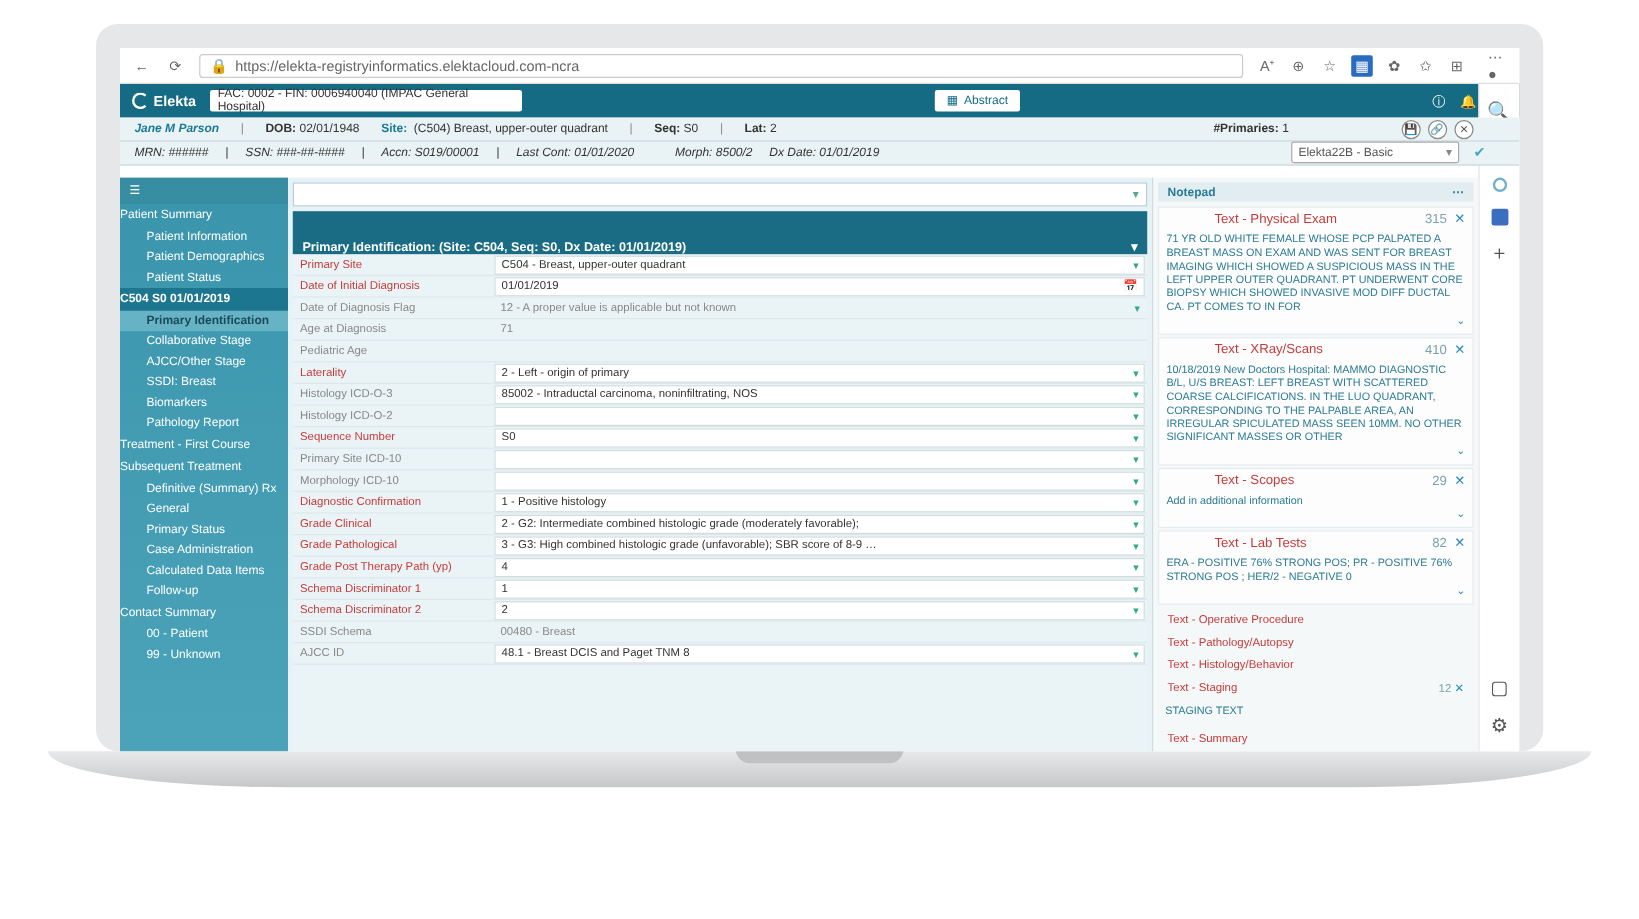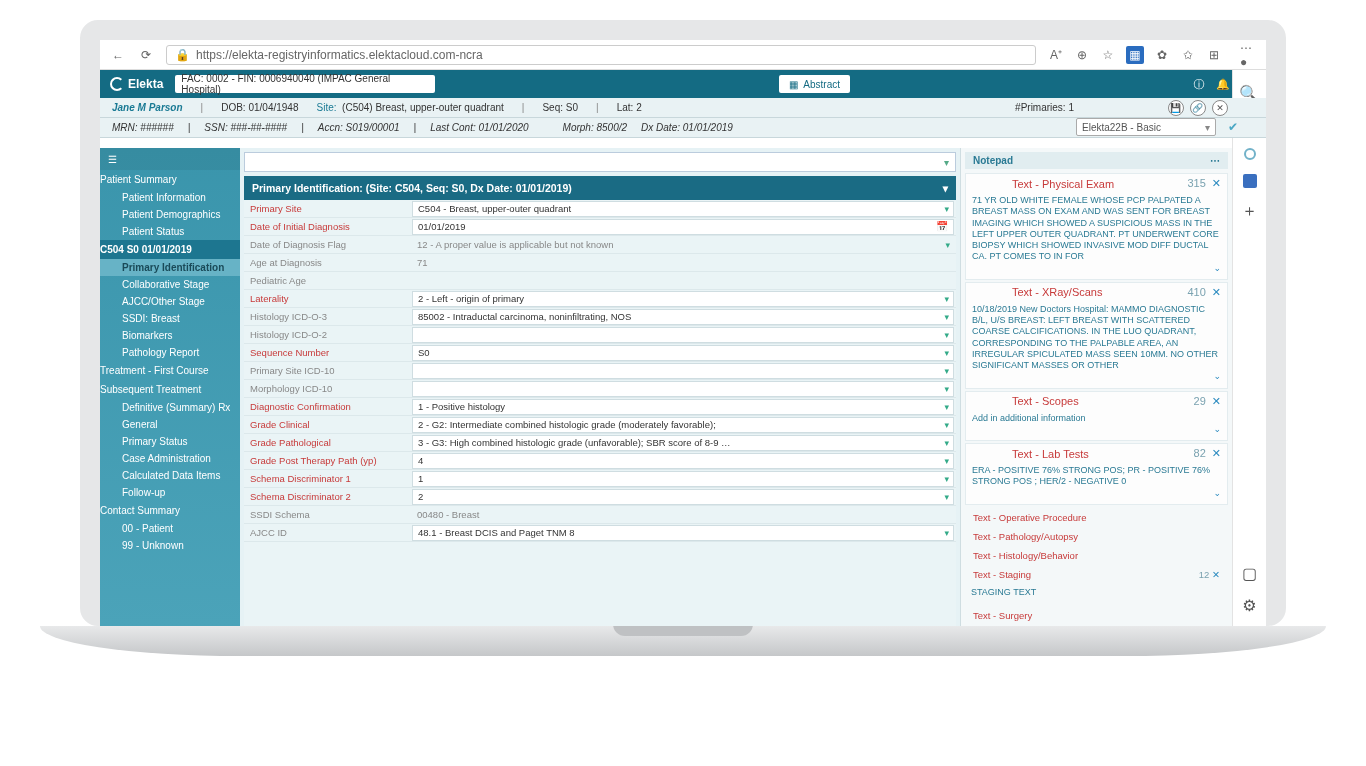--- a/index.html
+++ b/index.html
@@ -25,42 +25,42 @@
   .appbar{height:28px;background:#146b83;display:flex;align-items:center;padding:0 10px;color:#fff;gap:12px;font-size:11px;}
   .logo{font-weight:600;font-size:12px;display:flex;align-items:center;gap:4px;}
   .logo::before{content:"";width:10px;height:10px;border:2px solid #fff;border-radius:50%;border-right-color:transparent;}
   .facbox{flex:0 0 260px;height:18px;background:#fff;color:#333;border-radius:2px;padding:0 6px;display:flex;align-items:center;font-size:10px;}
   .appbar-center{flex:1;display:flex;justify-content:center;}
   .abstract-btn{height:18px;background:#fff;color:#146b83;border-radius:2px;padding:0 10px;display:flex;align-items:center;gap:5px;font-size:10px;}
   .appbar-right{display:flex;gap:12px;align-items:center;}
   
   .banner{background:#e9f2f4;border-bottom:1px solid #c8d7db;padding:4px 12px;font-size:10px;color:#333;display:flex;gap:18px;align-items:center;flex-wrap:wrap;position:relative;}
   .banner .name{color:#1a7a94;font-weight:600;font-style:italic;}
-  .banner .lbl{font-weight:400;}
+  .banner .lbl{font-weight:700;}
   .banner .sep{color:#888;}
   .banner2{background:#e9f2f4;border-bottom:1px solid #c8d7db;padding:4px 12px;font-size:10px;color:#333;display:flex;gap:14px;align-items:center;font-style:italic;}
   .selbox{position:absolute;right:50px;top:20px;width:140px;height:18px;border:1px solid #aaa;background:#fff;border-radius:2px;display:flex;align-items:center;padding:0 5px;font-size:10px;color:#555;}
   .selbox::after{content:"▾";margin-left:auto;color:#888;}
   .check{position:absolute;right:28px;top:22px;color:#4aa7c4;font-size:12px;}
   .iconrow{position:absolute;right:38px;top:2px;display:flex;gap:6px;}
   .circ{width:16px;height:16px;border:1px solid #888;border-radius:50%;display:flex;align-items:center;justify-content:center;font-size:9px;color:#555;background:#fff;}
   
   .body{display:flex;position:absolute;top:108px;left:0;right:34px;bottom:0;}
   .sidebar{width:140px;background:linear-gradient(#3a95ac,#4ba3b9);color:#fff;font-size:10px;overflow-y:auto;}
   .sidebar .hdr{height:22px;background:rgba(0,0,0,.06);display:flex;align-items:center;padding:0 8px;}
   .sidebar .sec{padding:4px 8px 4px 0;display:flex;align-items:flex-end;gap:4px;}
   .sidebar .sec.top::before{content:"▾";font-size:8px;margin-left:-10px;margin-right:2px;}
   .sidebar .sec.closed::before{content:"▸";}
   .sidebar .item{padding:3px 8px 3px 22px;cursor:pointer;}
   .sidebar .sel{background:#1d7690;font-weight:600;}
   .sidebar .sel2{background:#67b3c6;color:#1a4a58;font-weight:600;}
   
   .main{flex:1;background:#e6f2f5;display:flex;flex-direction:column;overflow:hidden;}
   .stripbar{height:20px;background:#fff;border:1px solid #bcd;margin:4px 4px 0;display:flex;align-items:center;justify-content:flex-end;padding:0 6px;color:#5a8;font-size:10px;}
-  .section-hdr{height:24px;background:#1a6b84;color:#fff;font-size:10.5px;font-weight:600;display:flex;align-items:center;padding:0 8px;margin:4px 4px 0;justify-content:space-between;}
+  .section-hdr{height:36px;background:#1a6b84;color:#fff;font-size:10.5px;font-weight:600;display:flex;align-items:flex-end;padding:0 8px;margin:4px 4px 0;justify-content:space-between;}
   .fields{margin:0 4px;background:#eaf4f6;overflow-y:auto;flex:1;}
   .row{display:flex;align-items:center;height:18px;border-bottom:1px solid #dce8eb;}
   .row .flabel{width:168px;padding-left:6px;font-size:9.5px;color:#c73a3a;}
   .row .flabel.gray{color:#888;}
   .row .fval{flex:1;height:16px;background:#fff;border:1px solid #cfdde1;font-size:9.5px;color:#333;padding:0 5px;display:flex;align-items:center;position:relative;margin-right:2px;}
   .row .fval.ro{background:transparent;border:none;color:#888;}
   .row .fval .dd{position:absolute;right:4px;color:#3a8;font-size:9px;}
   .row .fval .cal{position:absolute;right:4px;color:#888;font-size:10px;}
   
   .notepad{width:272px;background:#f4f8f9;border-left:1px solid #cfdde1;display:flex;flex-direction:column;font-size:10px;overflow-y:auto;}
@@ -126,21 +126,21 @@
       <span>ⓘ</span>
       <span>🔔</span>
       <span>🎧</span>
     </div>
   </div>
 
   <div style="position:relative;">
     <div class="banner">
       <span class="name">Jane M Parson</span>
       <span class="sep">|</span>
-      <span><span class="lbl">DOB:</span> <span>01/04/1948</span></span>
+      <span><span class="lbl">DOB:</span> <span>02/01/1948</span></span>
       <span><span class="lbl" style="color:#1a7a94">Site:</span> &nbsp;<span>(C504) Breast, upper-outer quadrant</span></span>
       <span class="sep">|</span>
       <span><span class="lbl">Seq:</span> <span>S0</span></span>
       <span class="sep">|</span>
       <span><span class="lbl">Lat:</span> <span>2</span></span>
       <span style="margin-left:auto;margin-right:180px;"><span class="lbl">#Primaries:</span> <span>1</span></span>
       <div class="iconrow">
         <span class="circ">💾</span>
         <span class="circ" style="color:#2a8abf;">🔗</span>
         <span class="circ">✕</span>
@@ -336,19 +336,19 @@
           </div>
           <div class="np-link">
             <span>Text - Histology/Behavior</span>
           </div>
           <div class="np-link">
             <span>Text - Staging</span>
             <span><span class="num" style="color:#7aa2b0">12</span> <span class="x" style="color:#2a8abf">✕</span></span>
           </div>
           <div class="np-body" style="margin: 0px 4px 4px;">STAGING TEXT</div>
           <div class="np-link">
-            <span>Text - Surgery</span>
+            <span>Text - Summary</span>
           </div>
         </div>
     </div>
   </div>
 
 </div>
 
 </body></html>

